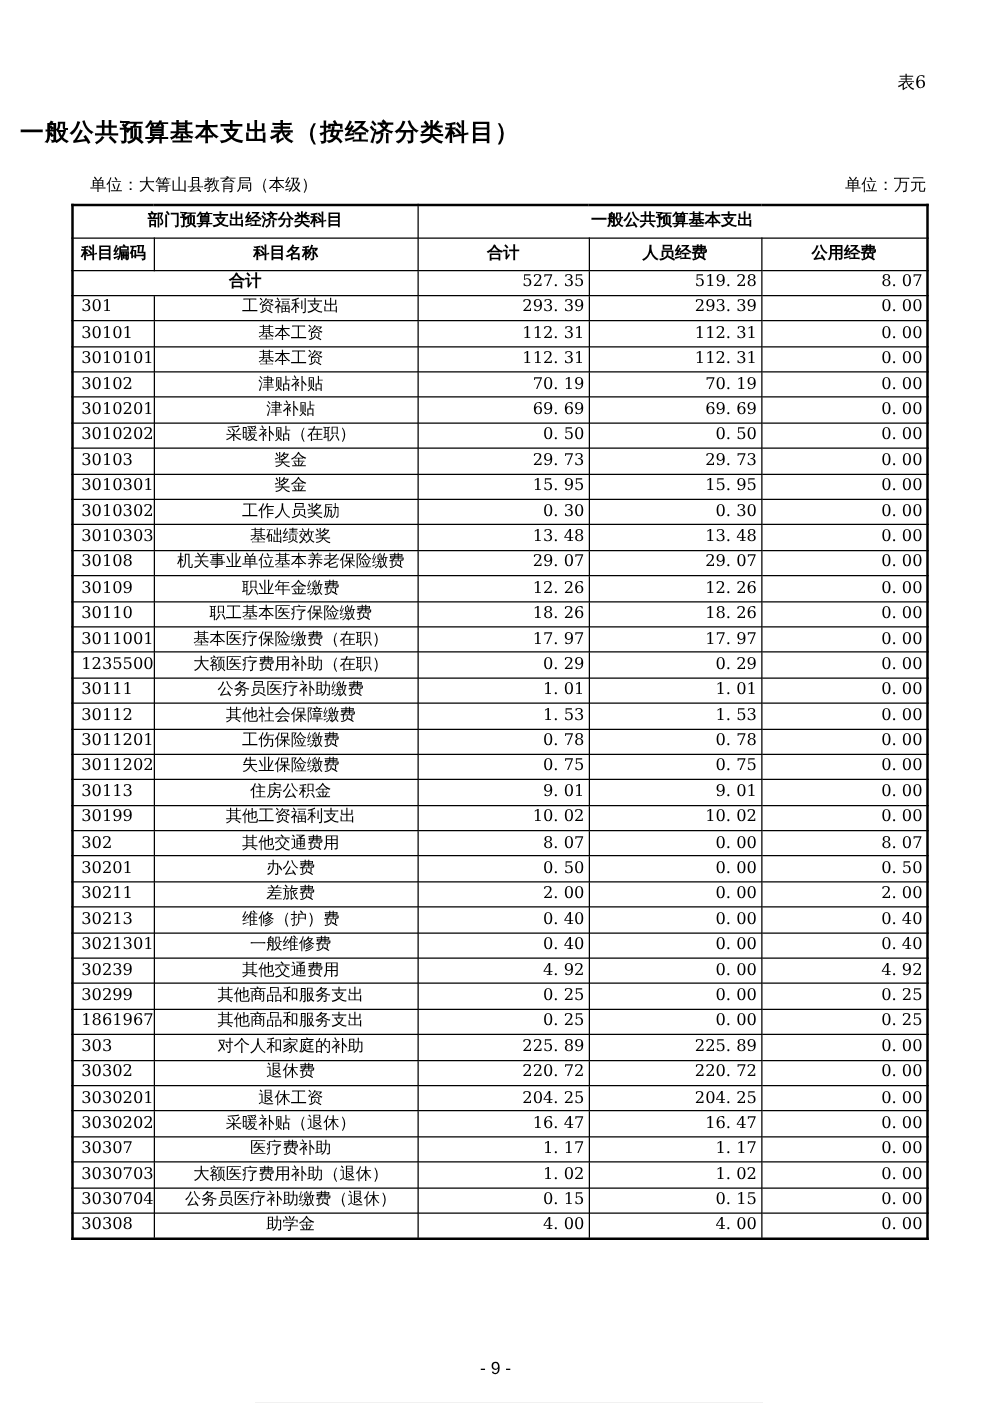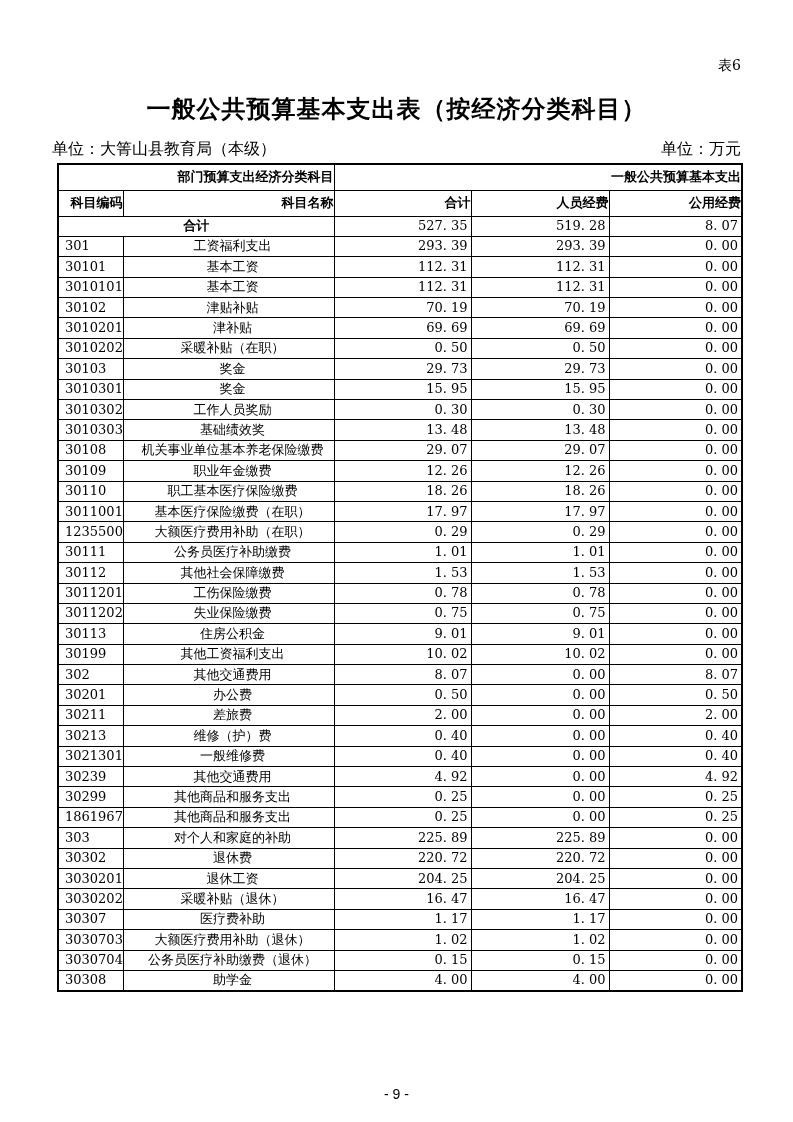--- a/index.html
+++ b/index.html
@@ -12,47 +12,48 @@
     color:#000;
     font-family:"DejaVu Serif","Liberation Serif",serif;
     overflow:hidden;
   }
   .table-label {
     position:absolute; top:57px; right:52px;
     font-size:14px;
   }
   .doc-title {
     position:absolute; top:93px; left:0; right:0;
-    text-align:center;
-    font-size:24px; font-weight:bold;
+    text-align:left;
+    font-size:19px; font-weight:bold;
     letter-spacing:1px;
+    padding-left:16px;
   }
   .unit-row {
-    position:absolute; top:139px; left:52px; right:52px;
+    position:absolute; top:139px; left:72px; right:52px;
     display:flex; justify-content:space-between;
-    font-size:16px;
+    font-size:13px;
   }
   table.budget {
     position:absolute; top:163px; left:57px;
     width:684px;
     border-collapse:collapse;
     table-layout:fixed;
     border:2px solid #000;
   }
   table.budget th, table.budget td {
     border:1px solid #000;
     font-size:13px;
     line-height:1.1;
     vertical-align:middle;
     overflow:hidden;
     white-space:nowrap;
   }
   table.budget thead th {
     font-weight:bold;
-    text-align:right;
+    text-align:center;
     height:26px;
   }
   table.budget tbody td { height:20.4px; font-weight:normal; }
   td.code { text-align:left; padding-left:6px; }
   td.name { text-align:center; padding-left:8px; }
   td.num  { text-align:right; padding-right:3px; }
   tr.total-row td.total-label { text-align:center; font-weight:bold; }
   .page-number {
     position:absolute; top:1086px; left:0; right:0;
     text-align:center;

